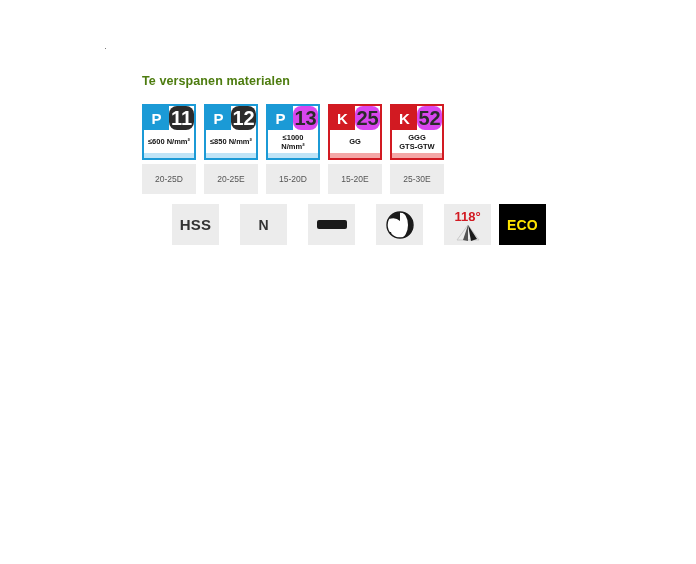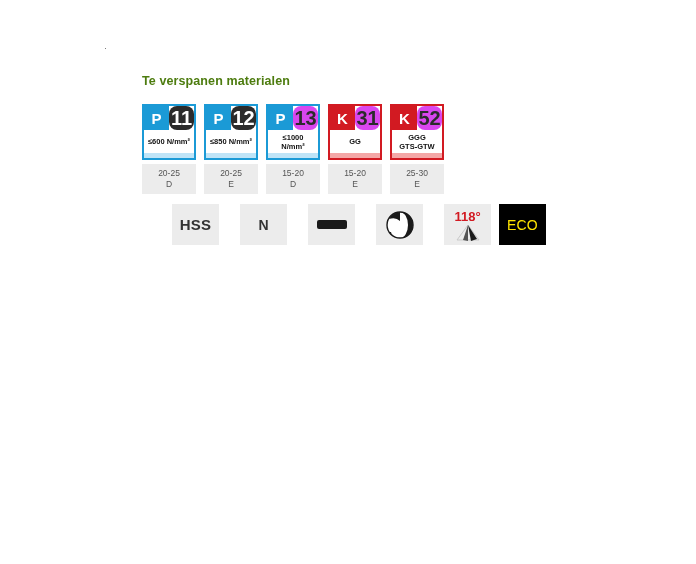--- a/index.html
+++ b/index.html
@@ -126,21 +126,21 @@
     left: 142px;
     top: 164px;
     display: flex;
     gap: 8px;
   }
   .speed-cell {
     width: 54px;
     height: 30px;
     background: #ececec;
     display: flex;
-    flex-direction: column;
+    flex-direction: row;
     align-items: center;
     justify-content: center;
     font-size: 8.5px;
     color: #555;
     line-height: 11px;
   }
 
   
   .icon-row {
     position: absolute;
@@ -205,21 +205,21 @@
   .eco-cell {
     width: 47px;
     height: 41px;
     background: #000000;
     display: flex;
     align-items: center;
     justify-content: center;
   }
   .eco-text {
     font-size: 14px;
-    font-weight: normal;
+    font-weight: bold;
     color: #ffe400;
     letter-spacing: 0.2px;
   }
 </style>
 </head>
 <body>
 
 <div class="page">
 
   <div class="tiny-dot">·</div>
@@ -251,21 +251,21 @@
         <div class="mat-letter">P</div>
         <div class="mat-num">13</div>
       </div>
       <div class="mat-body">≤1000 N/mm²</div>
       <div class="mat-strip"></div>
     </div>
 
     <div class="mat-card k num-white">
       <div class="mat-top">
         <div class="mat-letter">K</div>
-        <div class="mat-num">31</div>
+        <div class="mat-num">25</div>
       </div>
       <div class="mat-body">GG</div>
       <div class="mat-strip"></div>
     </div>
 
     <div class="mat-card k num-white">
       <div class="mat-top">
         <div class="mat-letter">K</div>
         <div class="mat-num">52</div>
       </div>

